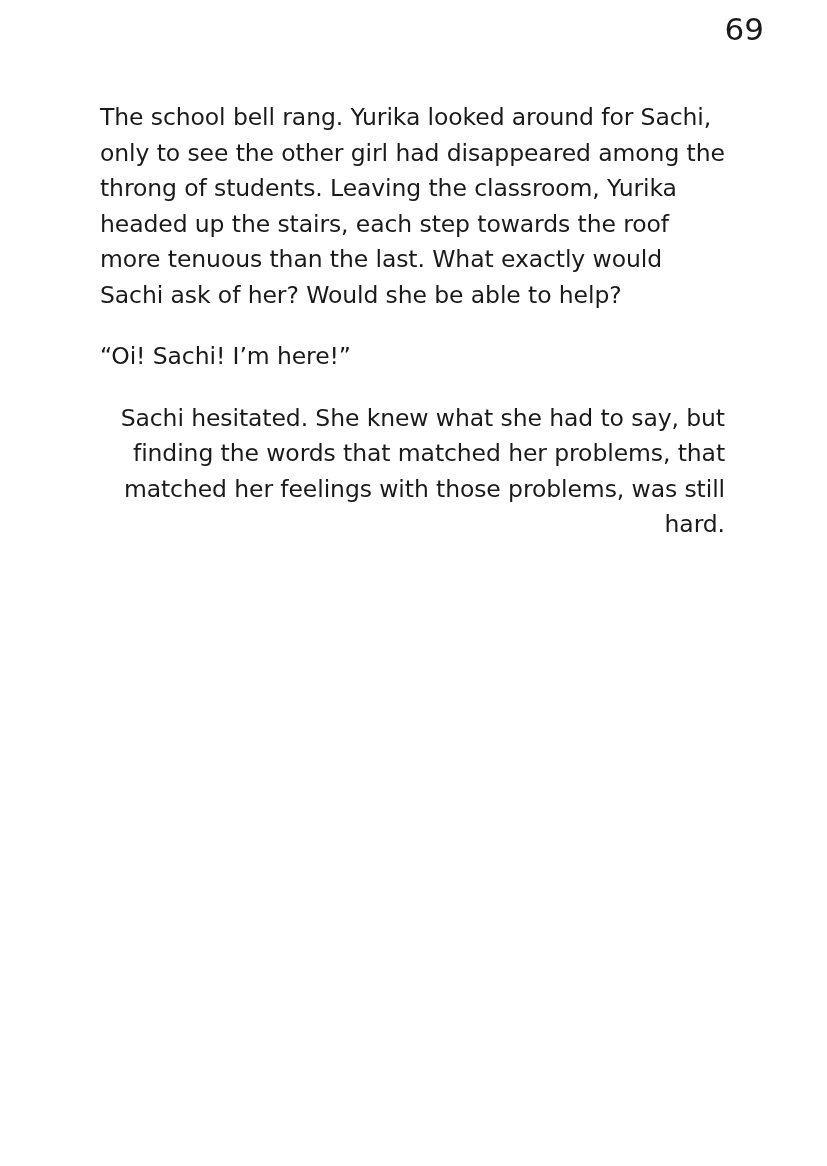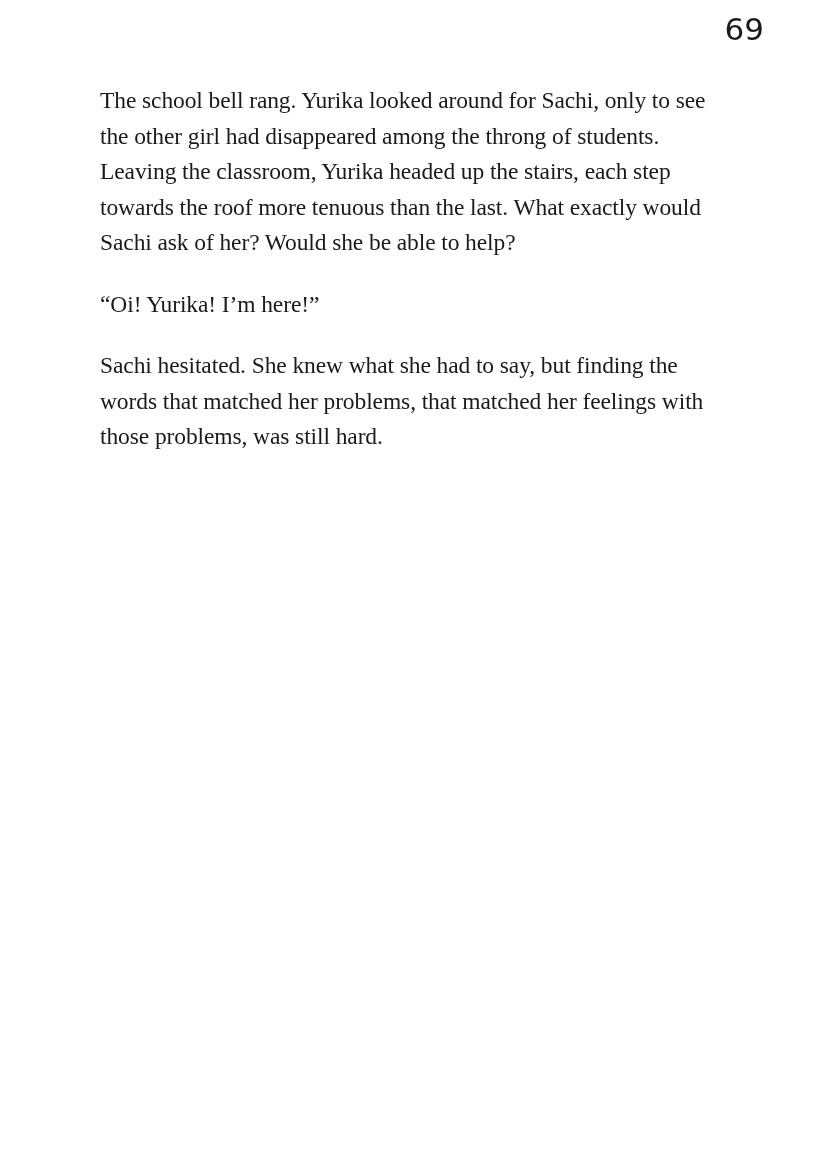--- a/index.html
+++ b/index.html
@@ -25,43 +25,43 @@
     position: absolute;
     top: 14px;
     right: 52px;
     font-size: 31px;
     line-height: 1;
     color: #1a1a1a;
     font-family: "DejaVu Sans", sans-serif;
   }
   .body-text {
     position: absolute;
-    top: 83px;
+    top: 100px;
     left: 100px;
     width: 625px;
-    font-family: Liberation Serif, serif;
   }
   .body-text p {
     margin: 0 0 26px 0;
     font-size: 23.5px;
     line-height: 35.5px;
     color: #1a1a1a;
     letter-spacing: -0.1px;
     text-align: left;
   }
   .body-text p:last-child {
     margin-bottom: 0;
+    text-align: right;
   }
 </style>
 </head>
 <body>
 
 <div class="page">
 
   <div class="page-number">69</div>
 
   <div class="body-text">
     <p>The school bell rang. Yurika looked around for Sachi, only to see the other girl had disappeared among the throng of students. Leaving the classroom, Yurika headed up the stairs, each step towards the roof more tenuous than the last. What exactly would Sachi ask of her? Would she be able to help?</p>
-    <p>“Oi! Yurika! I’m here!”</p>
+    <p>“Oi! Sachi! I’m here!”</p>
     <p>Sachi hesitated. She knew what she had to say, but finding the words that matched her problems, that matched her feelings with those problems, was still hard.</p>
   </div>
 
 </div>
 
 </body></html>

